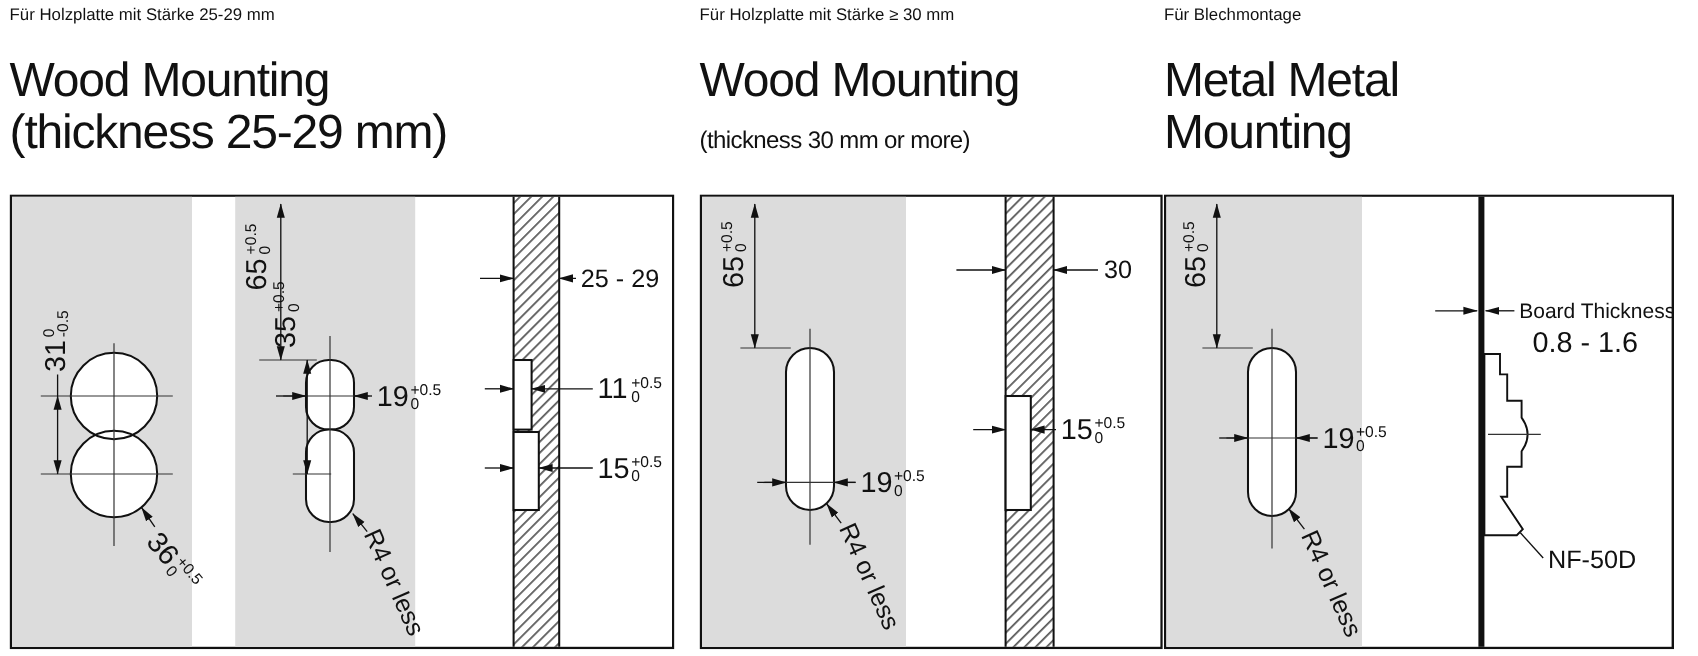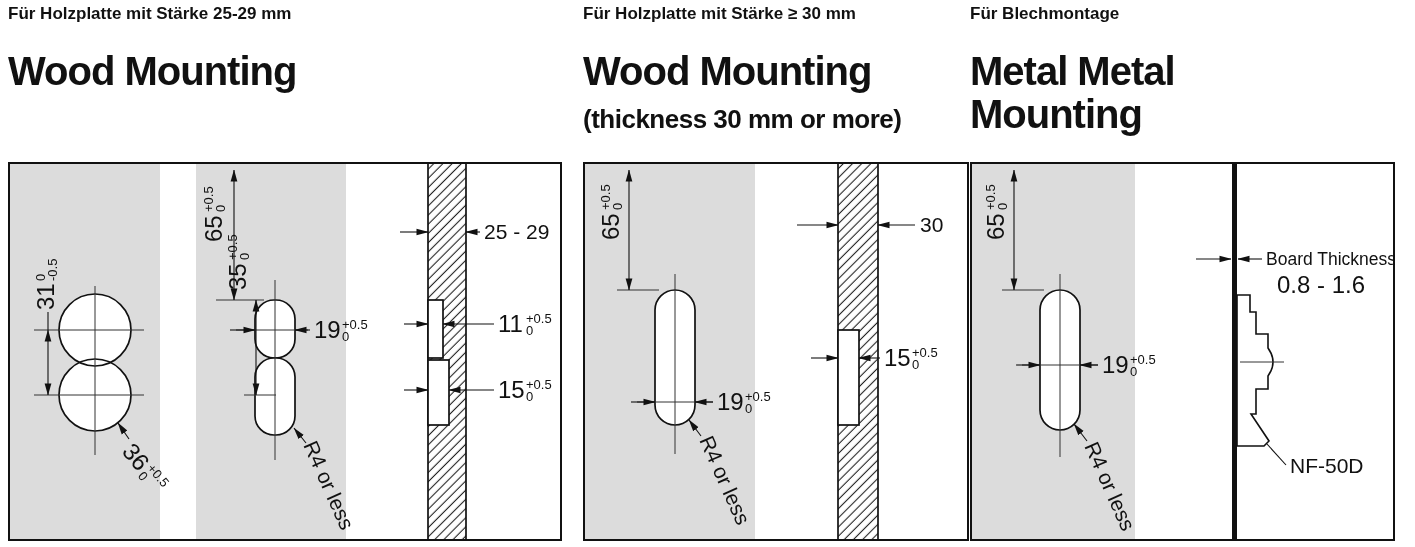--- a/index.html
+++ b/index.html
@@ -2,23 +2,23 @@
 <html><head>
 <meta charset="utf-8">
 <style>
   *{margin:0;padding:0;box-sizing:border-box}
   html,body{background:#fff}
   body{width:1415px;height:547px;position:relative;font-family:"Liberation Sans",sans-serif;color:#111;overflow:hidden}
   .panel{position:absolute;top:0}
   #panel1{left:8px;width:554px}
   #panel2{left:583px;width:386px}
   #panel3{left:970px;width:425px}
-  .subtitle{font-size:17px;font-weight:bold;padding-top:4px;white-space:nowrap}
-  .title{font-weight:bold;font-size:40px;line-height:1.07;margin-top:26px;letter-spacing:-1px;white-space:nowrap}
-  #panel2 .t2{font-size:26px;letter-spacing:-0.5px}
+  .subtitle{font-size:14px;font-weight:normal;padding-top:4px;white-space:nowrap}
+  .title{font-weight:normal;font-size:40px;line-height:1.07;margin-top:26px;letter-spacing:-1px;white-space:nowrap}
+  #panel2 .t2{font-size:20px;letter-spacing:-0.5px}
   .drawing{position:absolute;top:162px;left:0}
   svg text{font-family:"Liberation Sans",sans-serif;fill:#111}
   text.dim{font-size:24px}
   text.tol{font-size:13px}
   text.lab{font-size:21px}
   text.small{font-size:17.5px}
   .ol{stroke:#111;stroke-width:1.7;fill:none}
   .olw{stroke:#111;stroke-width:1.7;fill:#fff}
   .cl{stroke:#333;stroke-width:1;fill:none}
   .dl{stroke:#111;stroke-width:1.1;fill:none}
@@ -41,20 +41,21 @@
     </marker>
   </defs>
 </svg>
 
 <div>
 
   <section class="panel" id="panel1">
     <div class="subtitle">Für Holzplatte mit Stärke 25-29 mm</div>
     <h2 class="title">
       <span class="t1">Wood Mounting</span><br>
+      <span class="t2">(thickness 25-29 mm)</span>
     </h2>
     <svg class="drawing" width="554" height="379" viewBox="0 0 554 379">
       <rect class="border" x="1" y="1" width="552" height="377"></rect>
       <rect class="band" x="2" y="2" width="150" height="375"></rect>
       <rect class="band" x="188" y="2" width="150" height="375"></rect>
 
       <g>
         <rect class="hatchrect" x="420" y="2" width="38" height="375"></rect>
         <line class="ol" x1="420" y1="2" x2="420" y2="377"></line>
         <line class="ol" x1="458" y1="2" x2="458" y2="377"></line>

